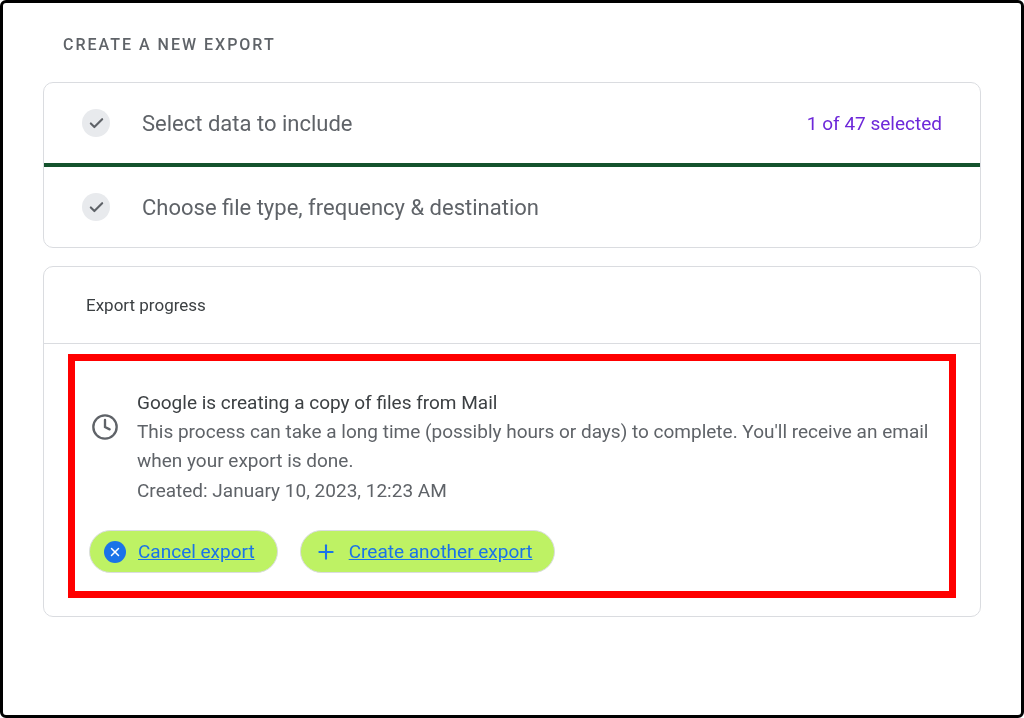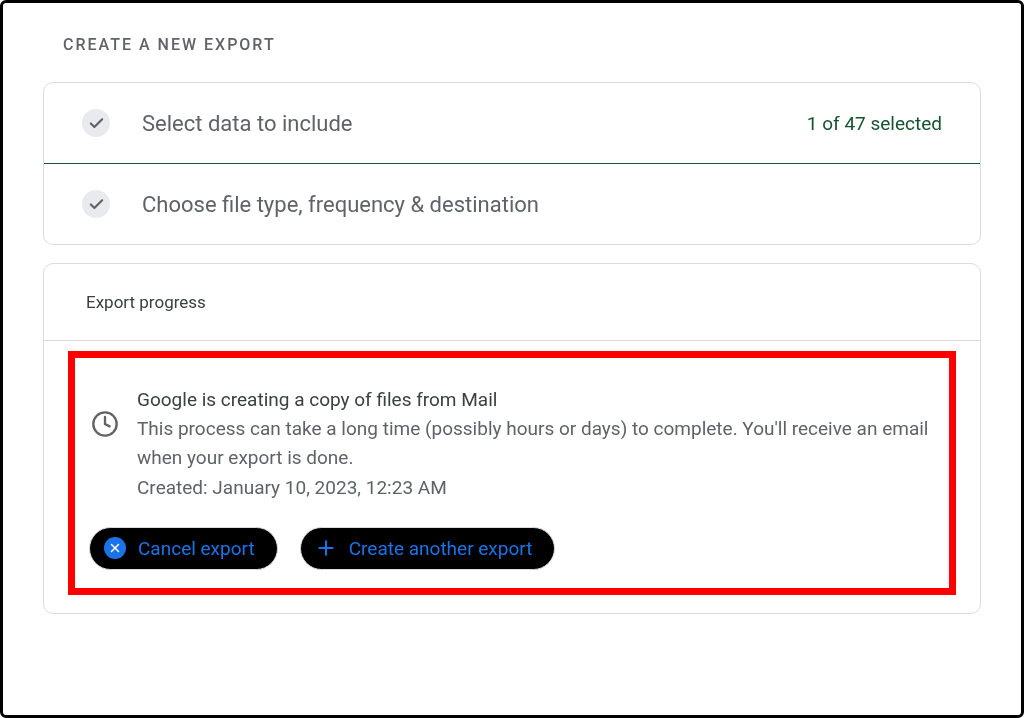--- a/index.html
+++ b/index.html
@@ -26,41 +26,41 @@
       margin: 0 22px 18px 22px;
       overflow: hidden;
     }
     .step-row {
       display: flex;
       align-items: center;
       padding: 26px 38px;
       gap: 32px;
     }
     .step-row + .step-row {
-      border-top: 1px solid #14532d;
+      border-top: 4px solid #14532d;
     }
     .check-circle {
       width: 28px;
       height: 28px;
       border-radius: 50%;
       background: #e8eaed;
       display: flex;
       align-items: center;
       justify-content: center;
       flex-shrink: 0;
     }
     .check-circle svg { width: 17px; height: 17px; }
     .step-title {
       font-size: 22px;
       color: #5f6368;
       flex: 1;
     }
     .step-meta {
       font-size: 19px;
-      color: #14532d;
+      color: #6d28d9;
     }
     .progress-card {
       border: 1px solid #dadce0;
       border-radius: 10px;
       margin: 0 22px 0 22px;
     }
     .progress-header {
       font-size: 17px;
       color: #3c4043;
       padding: 28px 42px 28px 42px;
@@ -98,29 +98,31 @@
       font-size: 19px;
       color: #5f6368;
     }
     .button-row {
       display: flex;
       gap: 22px;
       padding-left: 4px;
     }
     .pill-btn {
       display: inline-flex;
+      align-items: center;
       gap: 12px;
       border: 1px solid #dadce0;
       border-radius: 24px;
       padding: 9px 22px 9px 14px;
-      background: #000000;
+      background: #bef264;
       cursor: pointer;
       font-size: 19px;
       color: #1a73e8;
       font-family: inherit;
+      text-decoration: underline;
     }
     .cancel-icon {
       width: 22px;
       height: 22px;
       border-radius: 50%;
       background: #1a73e8;
       display: flex;
       align-items: center;
       justify-content: center;
     }

